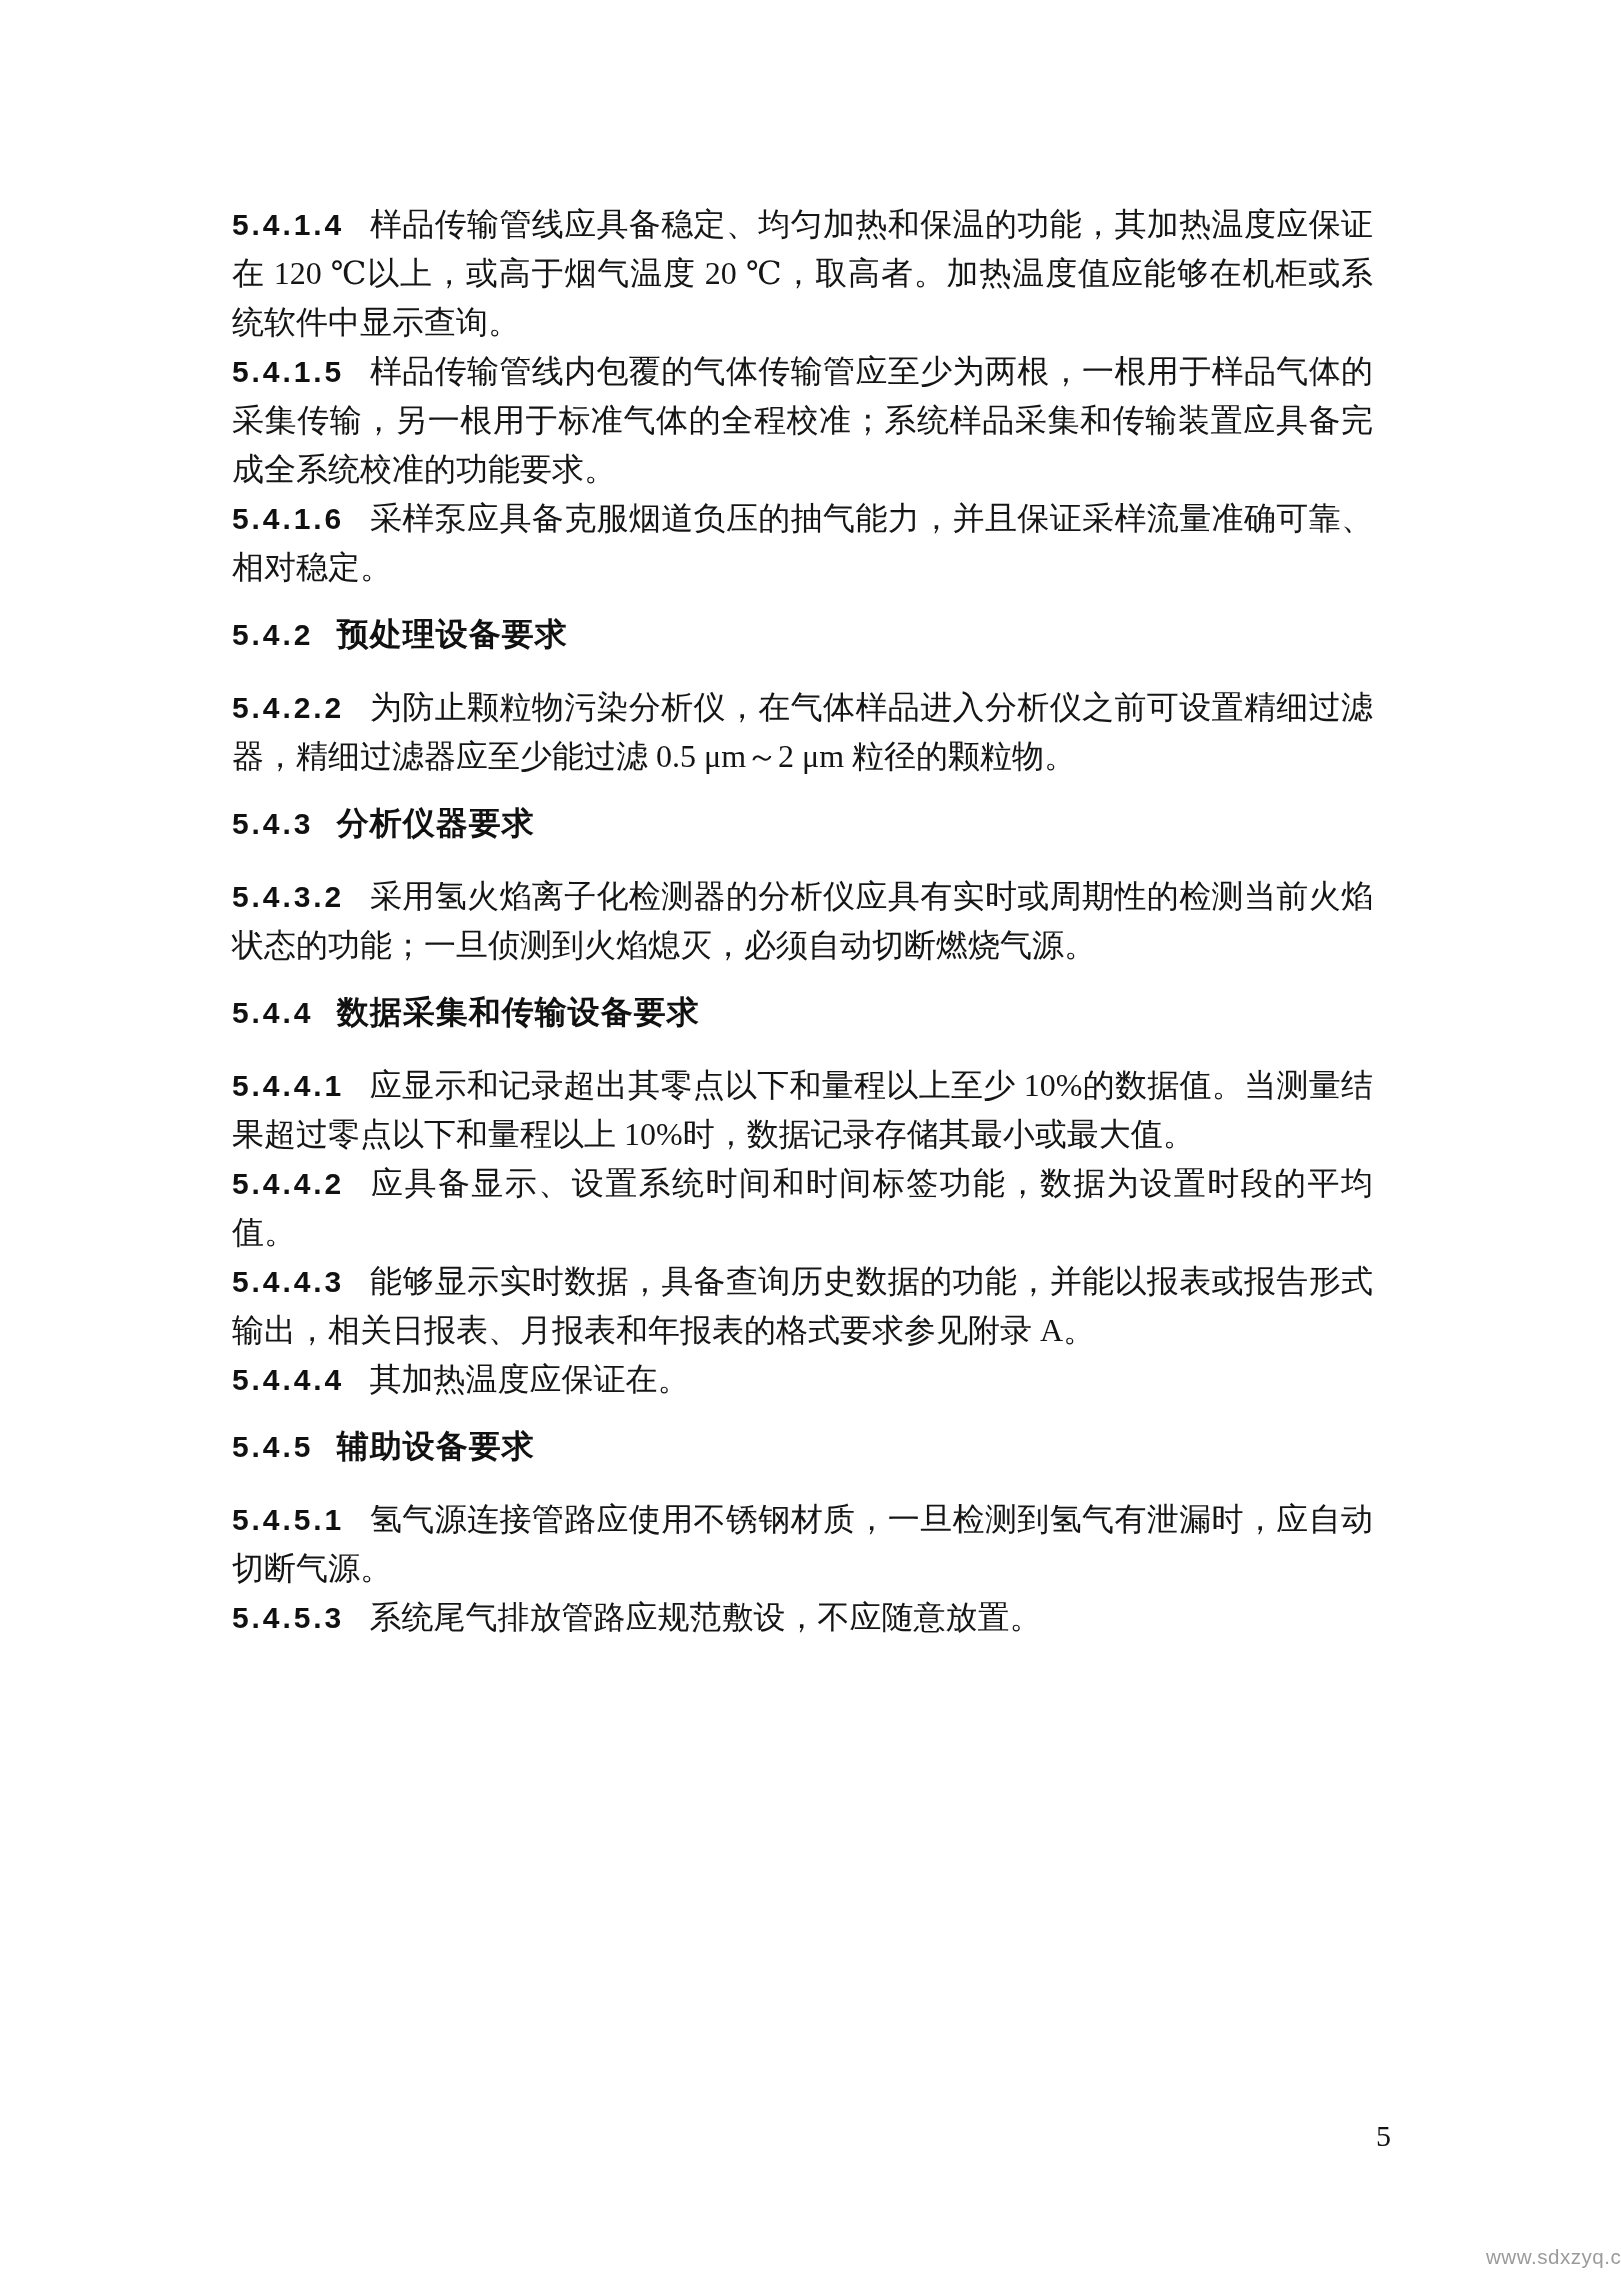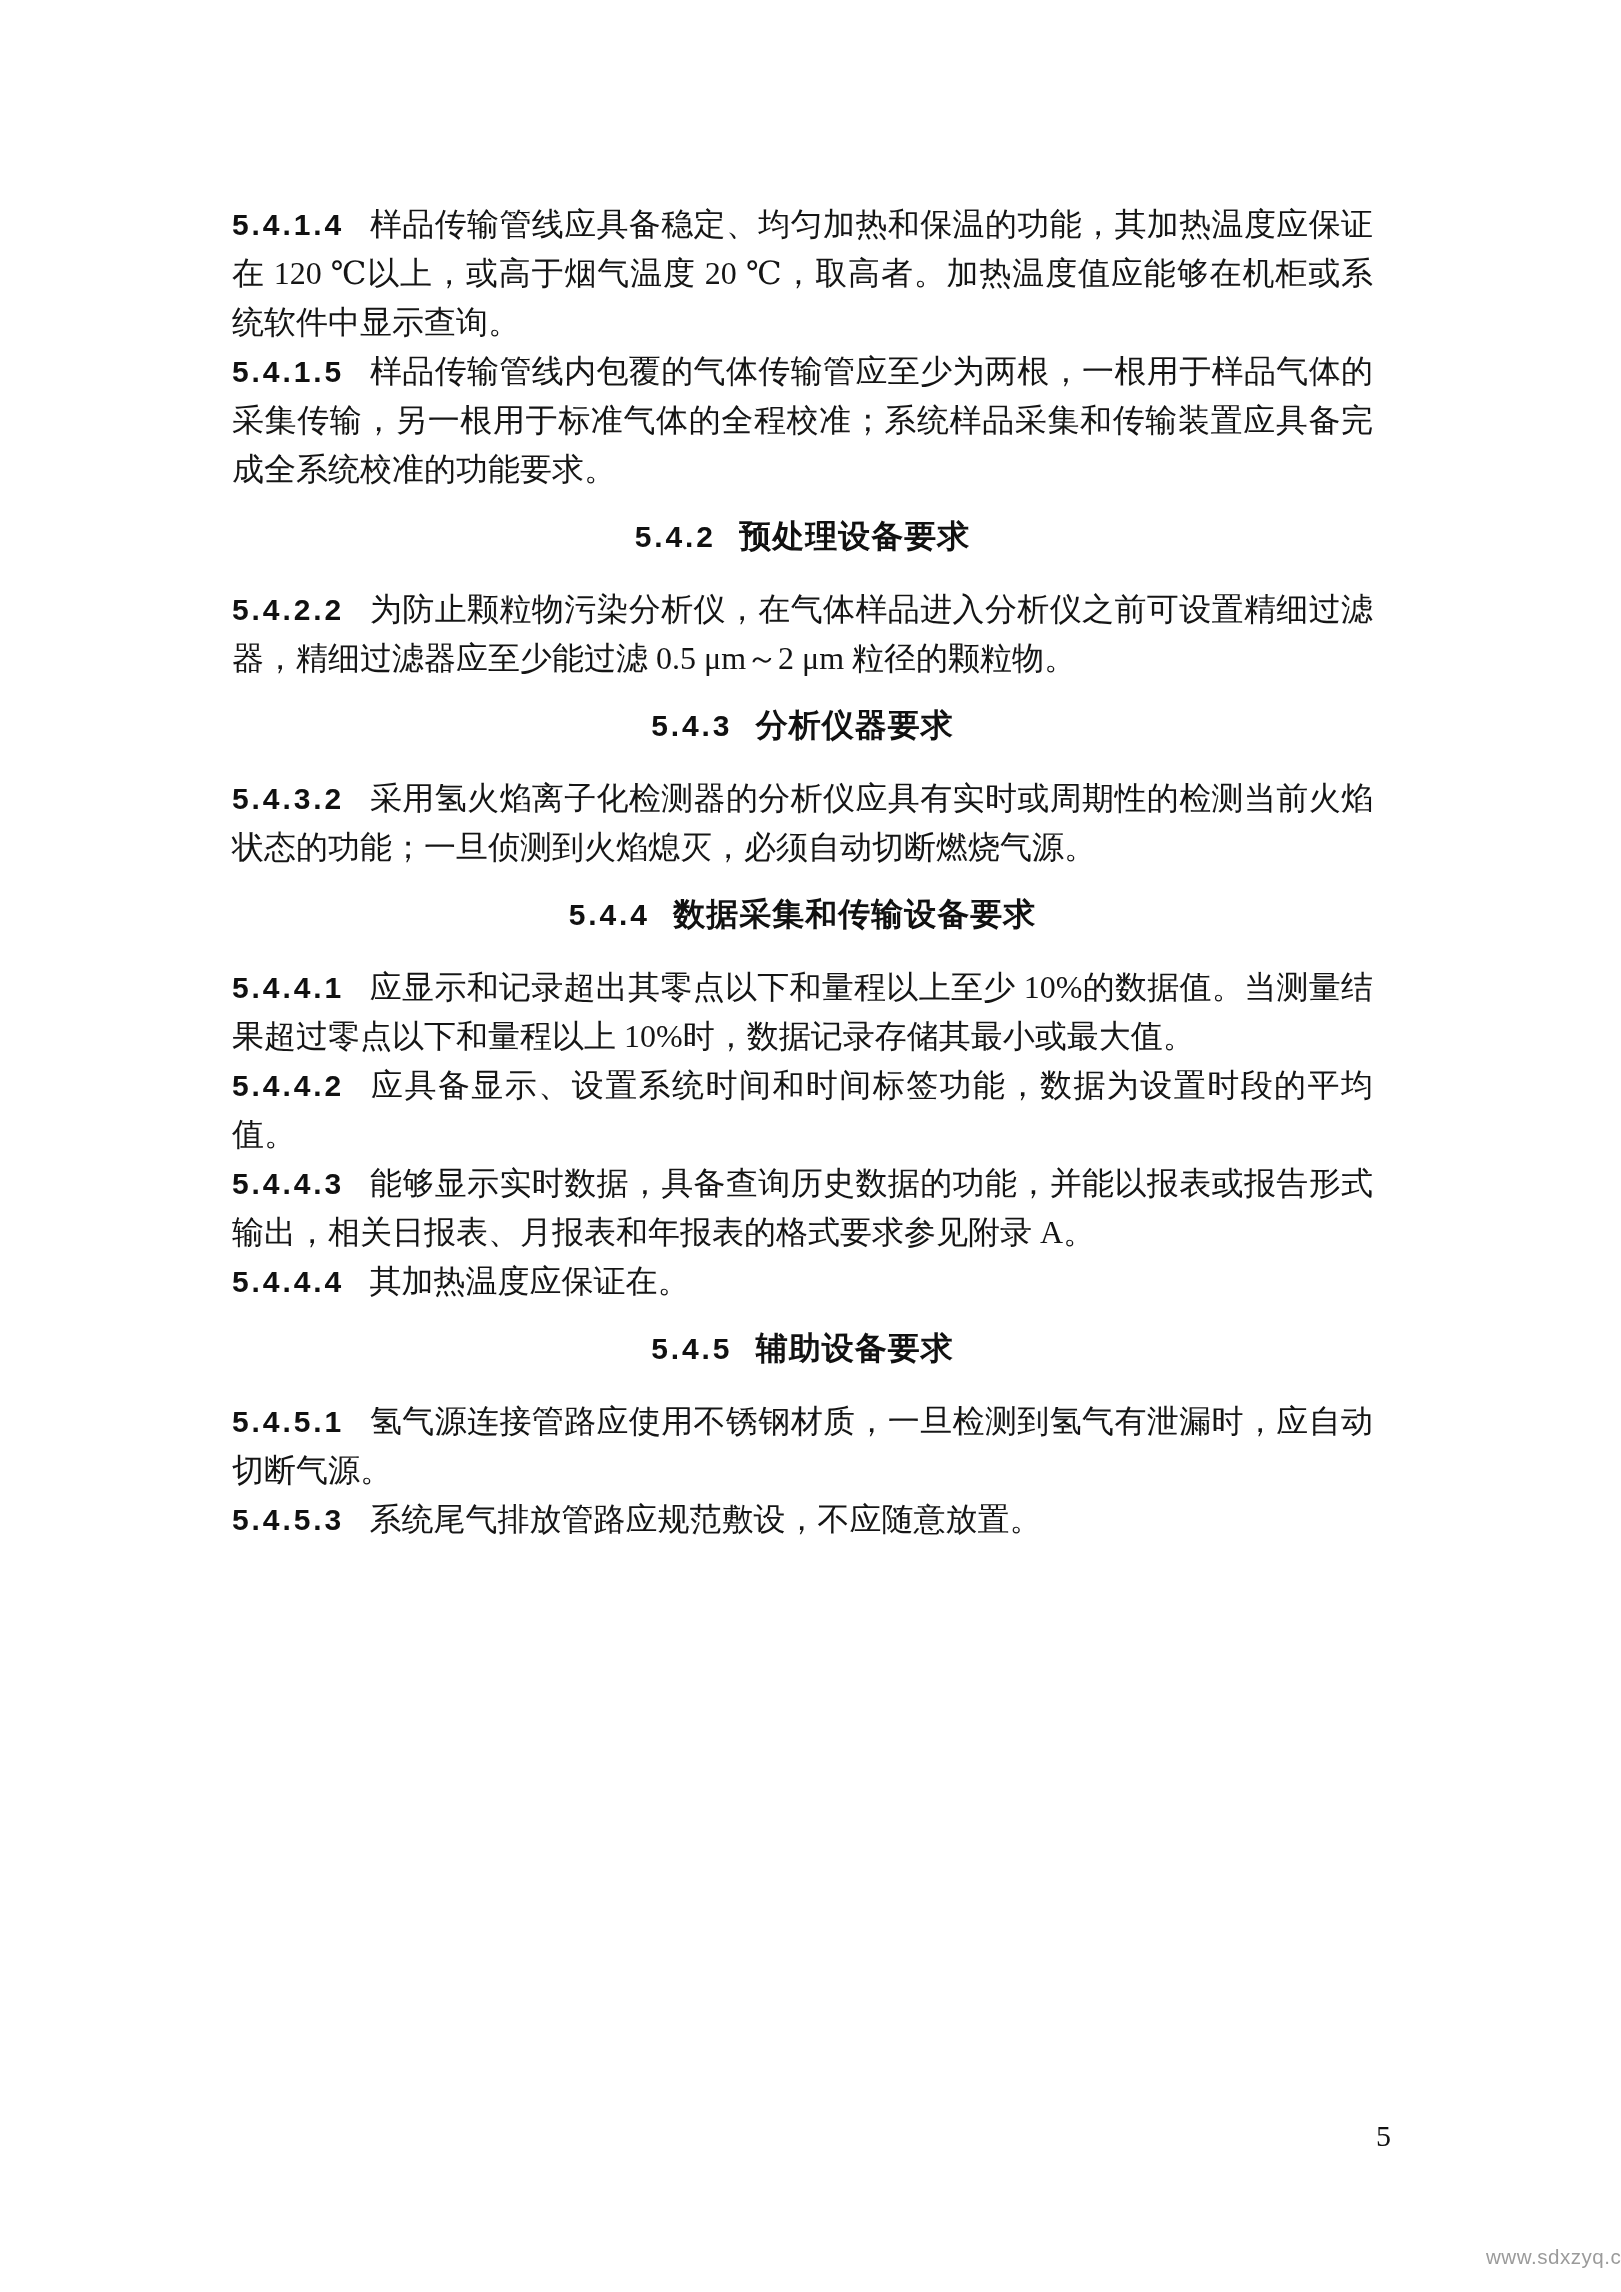--- a/index.html
+++ b/index.html
@@ -39,21 +39,20 @@
     margin-right: 25.5px;
     color: #111111;
   }
   .heading {
     margin: 17.6px 0 24.5px 0;
     font-family: "Liberation Sans", "DejaVu Sans", sans-serif;
     font-weight: 700;
     font-size: 32px;
     line-height: 49px;
     color: #111111;
-    text-align: center;
   }
   .hnum {
     display: inline-block;
     letter-spacing: 2.9px;
     font-size: 30px;
     margin-right: 23.5px;
   }
   .htxt {
     letter-spacing: 1px;
   }
@@ -78,20 +77,21 @@
 </head>
 <body>
 
 <div class="page">
   <div class="content">
 
     <p class="para"><span class="num">5.4.1.4</span><span>样品传输管线应具备稳定、均匀加热和保温的功能，其加热温度应保证在 120 ℃以上，或高于烟气温度 20 ℃，取高者。加热温度值应能够在机柜或系统软件中显示查询。</span></p>
 
     <p class="para"><span class="num">5.4.1.5</span><span>样品传输管线内包覆的气体传输管应至少为两根，一根用于样品气体的采集传输，另一根用于标准气体的全程校准；系统样品采集和传输装置应具备完成全系统校准的功能要求。</span></p>
 
+    <p class="para"><span class="num">5.4.1.6</span><span>采样泵应具备克服烟道负压的抽气能力，并且保证采样流量准确可靠、相对稳定。</span></p>
 
     <div class="heading"><span class="hnum">5.4.2</span><span class="htxt">预处理设备要求</span></div>
 
 
     <p class="para"><span class="num">5.4.2.2</span><span>为防止颗粒物污染分析仪，在气体样品进入分析仪之前可设置精细过滤器，精细过滤器应至少能过滤 0.5 μm～2 μm 粒径的颗粒物。</span></p>
 
     <div class="heading"><span class="hnum">5.4.3</span><span class="htxt">分析仪器要求</span></div>
 
 
     <p class="para"><span class="num">5.4.3.2</span><span>采用氢火焰离子化检测器的分析仪应具有实时或周期性的检测当前火焰状态的功能；一旦侦测到火焰熄灭，必须自动切断燃烧气源。</span></p>

